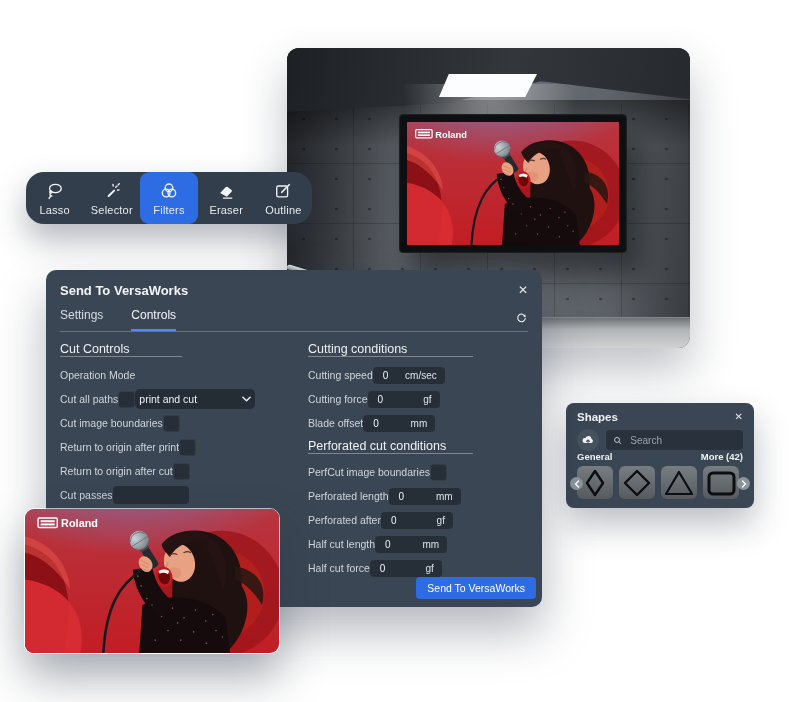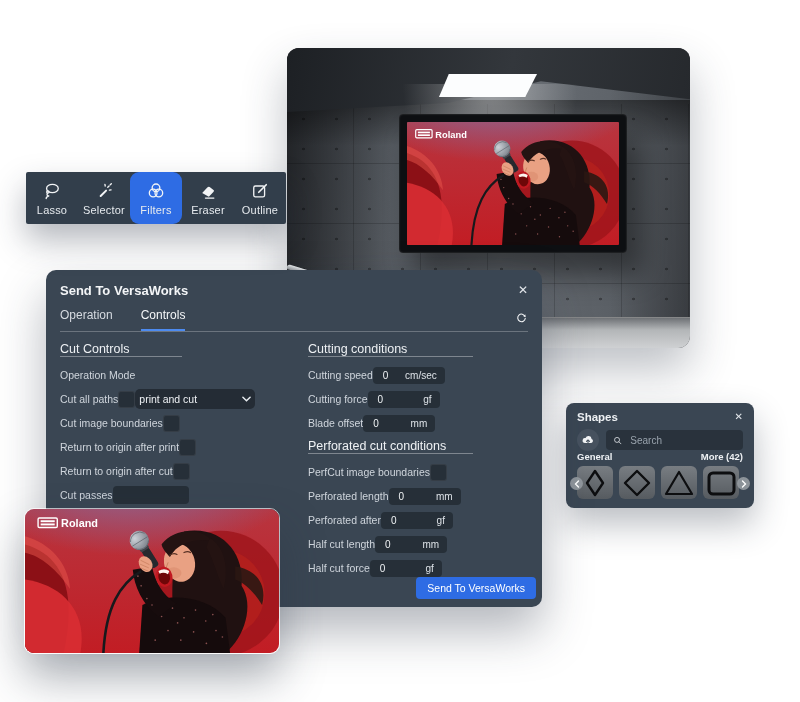--- a/index.html
+++ b/index.html
@@ -33,21 +33,21 @@
   .handrail{position:absolute;left:0px;top:216px;width:116px;height:5px;border-radius:3px;
            background:linear-gradient(#e6e8ea,#8e9195);transform:rotate(17deg);transform-origin:left center;}
   .handrail-knob{position:absolute;left:108px;top:244px;width:10px;height:10px;border-radius:50%;
            background:radial-gradient(circle at 35% 30%,#d9dbdd,#7c7f83);}
   .tv{position:absolute;left:112px;top:66px;width:228px;height:139px;background:#0d0f12;border-radius:4px;
       padding:8px;box-sizing:border-box;box-shadow:14px 22px 28px rgba(0,0,0,.45), inset 0 0 2px rgba(255,255,255,.25);}
   .tv-screen{width:100%;height:100%;overflow:hidden;border-radius:1px;}
   .tv-screen svg{display:block;width:100%;height:100%;}
 
   
-  .toolbar{position:absolute;left:26px;top:172px;width:260px;height:52px;background:#323e4b;border-radius:2px;
+  .toolbar{position:absolute;left:26px;top:172px;width:286px;height:52px;background:#323e4b;border-radius:18px;
            display:flex;align-items:stretch;z-index:4;box-shadow:0 16px 32px rgba(40,50,65,.35);}
   .tool{flex:1;display:flex;flex-direction:column;align-items:center;justify-content:center;gap:3px;border-radius:9px;cursor:pointer;}
   .tool.active{background:#2e6ce4;}
   .tool svg{width:20px;height:20px;display:block;}
   .tool-label{font-size:11px;color:#e6eaee;letter-spacing:.2px;}
 
   
   .dialog{position:absolute;left:46px;top:270px;width:496px;height:337px;background:#3a4653;border-radius:10px;
           z-index:3;box-shadow:0 24px 48px rgba(40,50,65,.35);box-sizing:border-box;padding:12px 14px;color:#eef1f4;}
   .dlg-header{display:flex;align-items:center;justify-content:space-between;height:16px;}
@@ -238,21 +238,21 @@
     <span class="tool-label">Outline</span>
   </div>
 </div>
 
 <div class="dialog dotted">
   <div class="dlg-header">
     <span class="dlg-title">Send To VersaWorks</span>
     <span class="icon-btn">✕</span>
   </div>
   <div class="tabs">
-    <span class="tab">Operation</span>
+    <span class="tab">Settings</span>
     <span class="tab active">Controls</span>
     <span class="refresh icon-btn">
       <svg viewBox="0 0 24 24" width="13" height="13">
         <path class="stroke-i" style="stroke-width:2" d="M18.5,10 A7,7 0 1 0 19,13.5"></path>
         <path d="M19.5,6.5 l-0.6,4.4 -4.2,-1.6 Z" fill="#f2f4f6"></path>
       </svg>
     </span>
   </div>
   <div class="cols">
     <div class="col-l">

